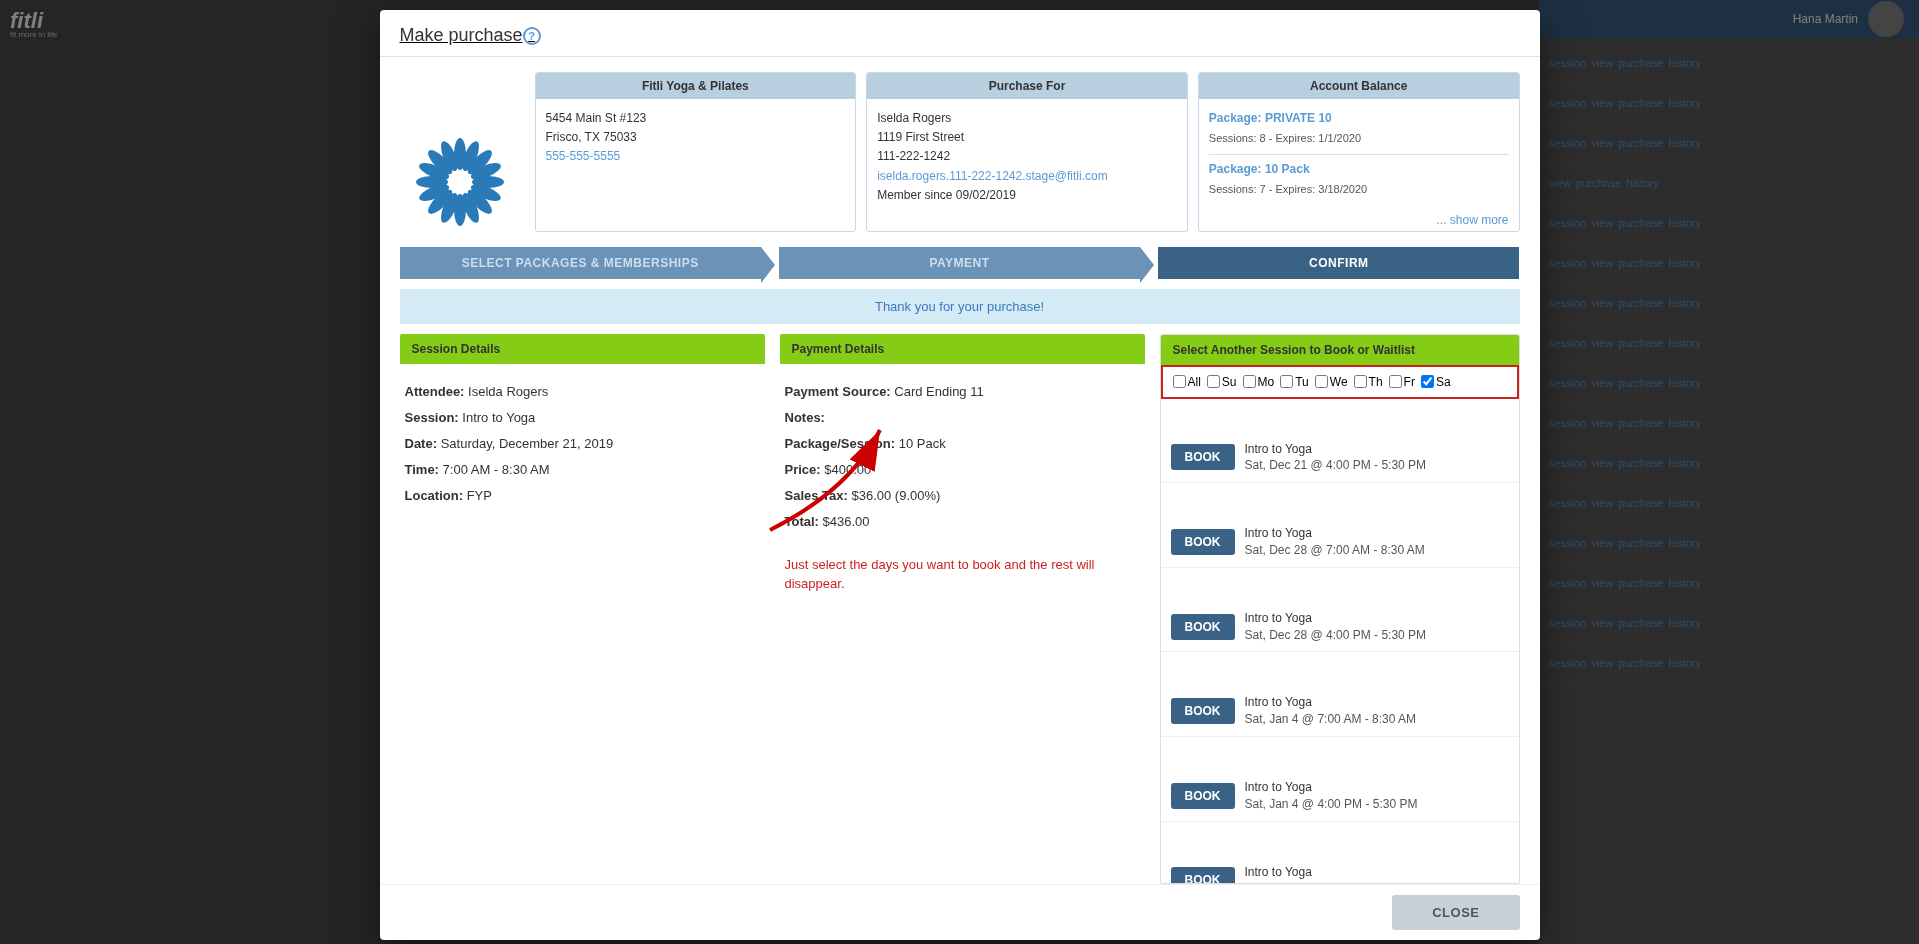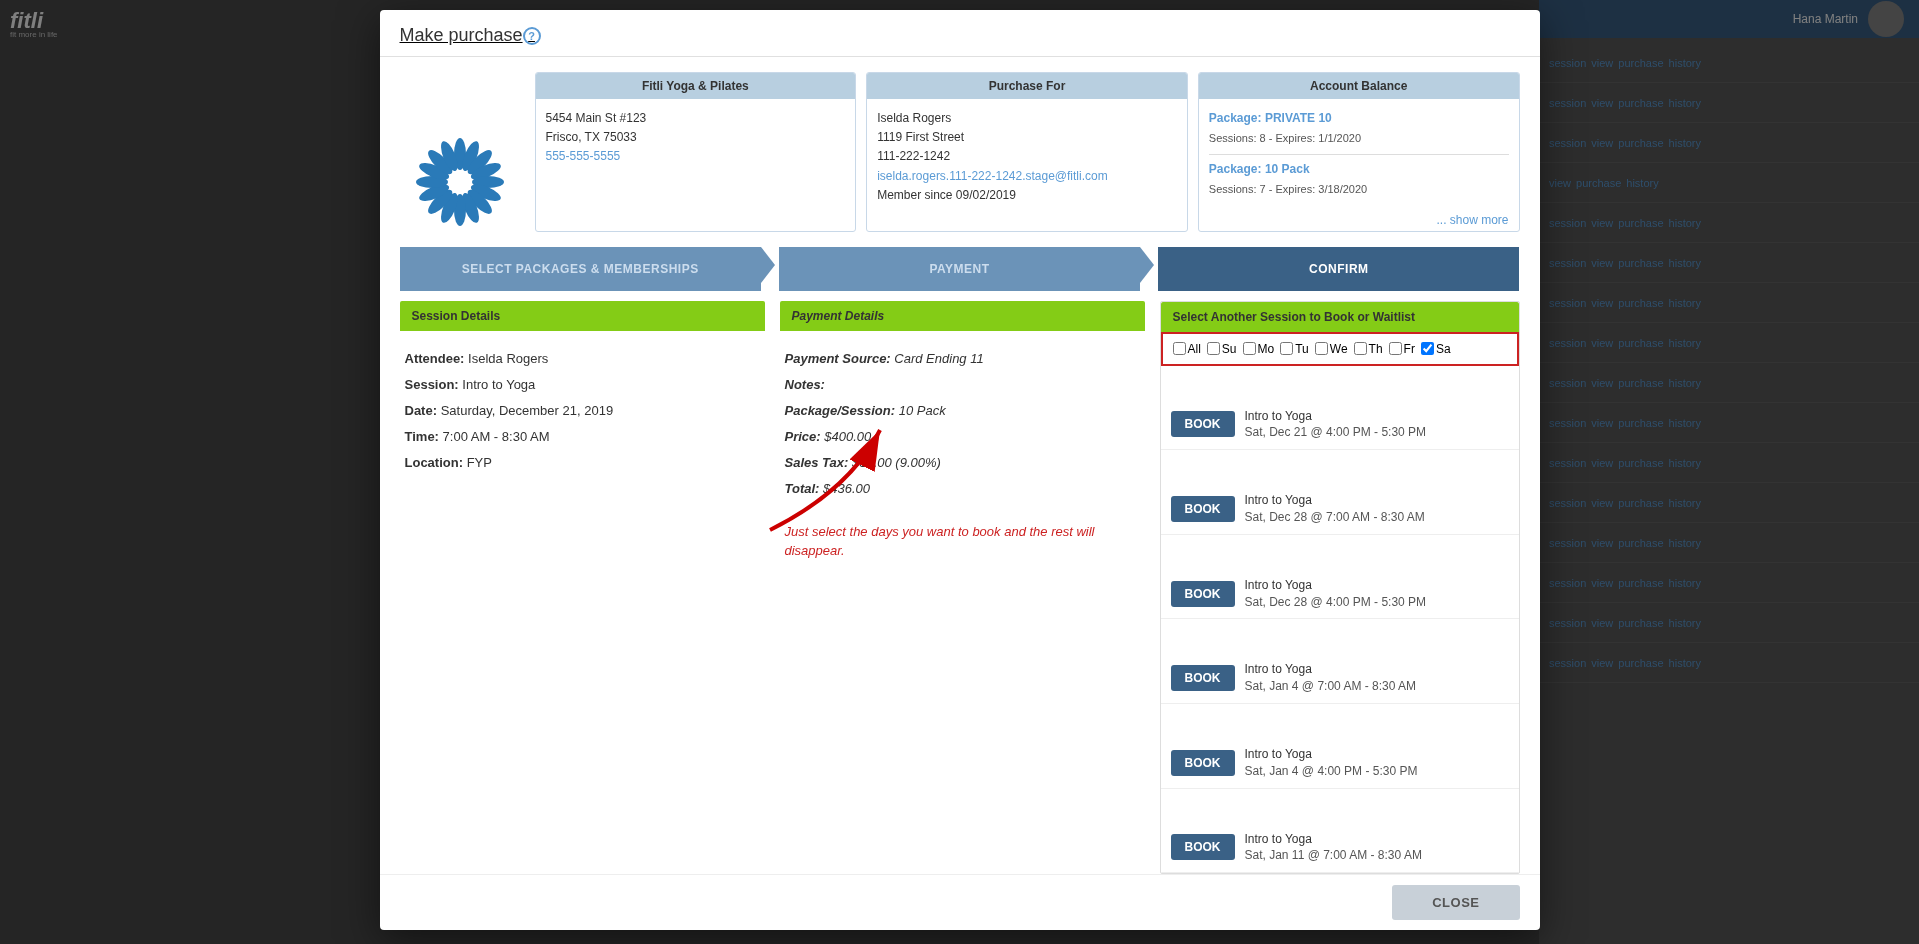--- a/index.html
+++ b/index.html
@@ -215,21 +215,21 @@
     
     .progress-bar {
       display: flex;
       margin: 0 20px 10px;
       border-radius: 3px;
       overflow: visible;
     }
 
     .progress-step {
       flex: 1;
-      height: 44px;
+      height: 32px;
       display: flex;
       align-items: center;
       justify-content: center;
       font-size: 12px;
       font-weight: bold;
       letter-spacing: 0.5px;
       position: relative;
     }
 
     .progress-step.inactive {
@@ -310,21 +310,20 @@
     }
 
     .section-body .label {
       font-weight: bold;
     }
 
     
     .payment-details {
       flex: 1;
       min-width: 0;
-      font-style: italic;
     }
 
     .payment-body {
       padding: 15px 5px;
       font-size: 13px;
       color: #333;
       line-height: 2;
     }
 
     .payment-body .label {
@@ -644,20 +643,21 @@
           <span>SELECT PACKAGES &amp; MEMBERSHIPS</span>
         </div>
         <div class="progress-step inactive" style="margin-left:18px;">
           <span>PAYMENT</span>
         </div>
         <div class="progress-step active" style="margin-left:18px;">
           <span>CONFIRM</span>
         </div>
       </div>
 
+      <div class="thank-you-banner">Thank you for your purchase!</div>
 
       <div class="main-content">
 
         <div class="session-details">
           <div class="section-header">Session Details</div>
           <div class="section-body">
             <div>
               <span class="label">Attendee:</span>
               <span>Iselda Rogers</span>
             </div>

